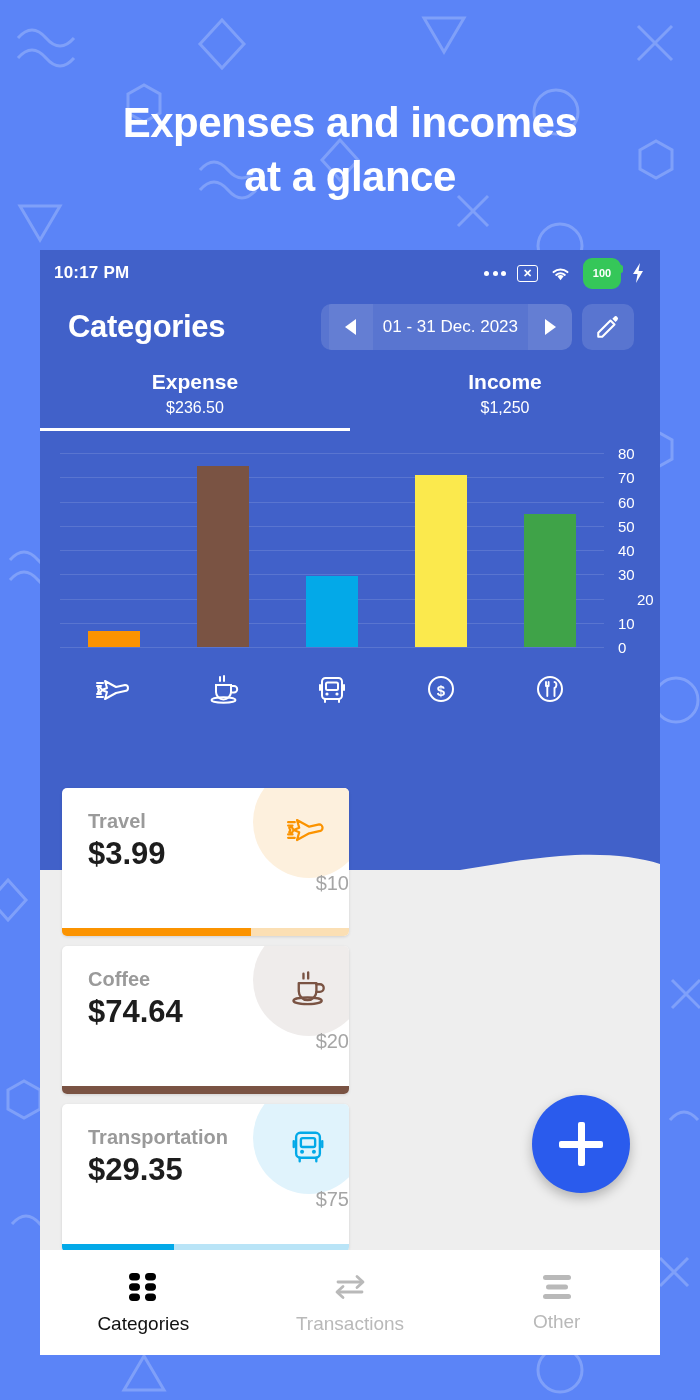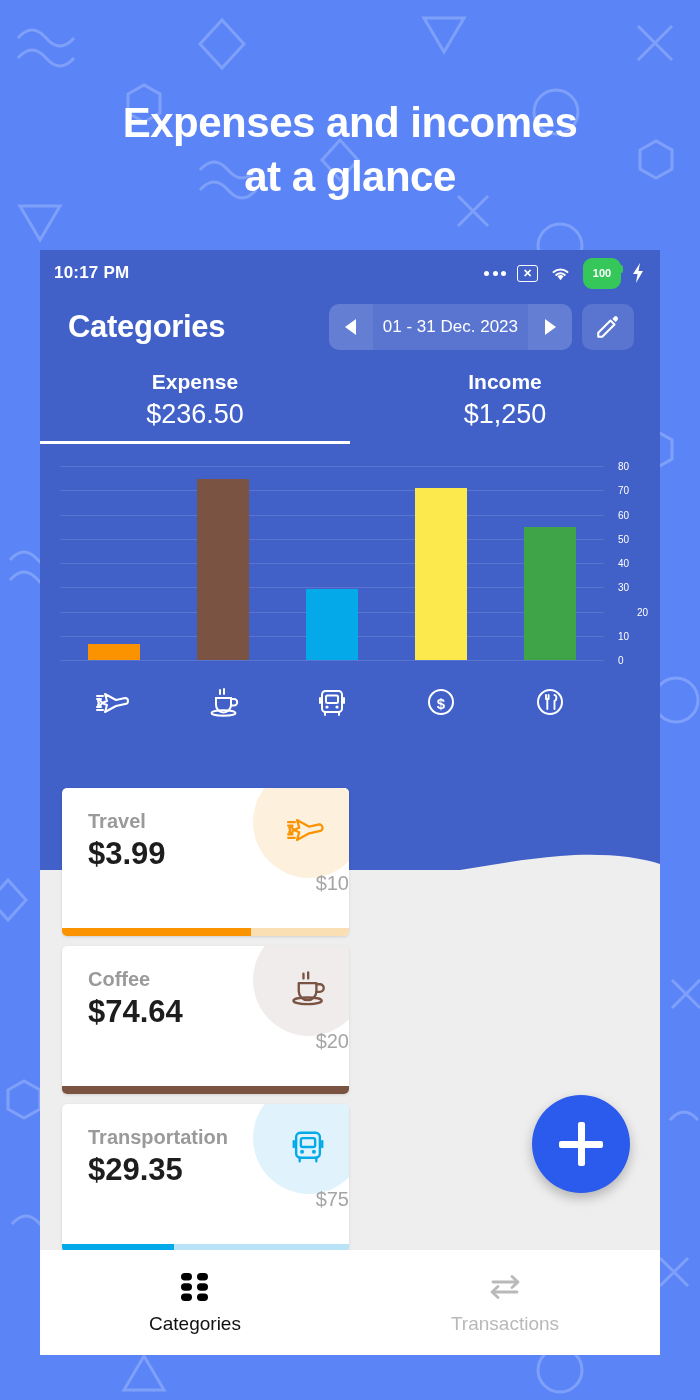--- a/index.html
+++ b/index.html
@@ -50,51 +50,51 @@
     background:#35c759; position:relative; display:flex; align-items:center; justify-content:center;
   }
   .batt span { font-size:11px; font-weight:bold; color:#fff; line-height:1; }
   .batt:after { content:""; position:absolute; right:-4px; top:5px; width:3px; height:8px; background:#35c759; border-radius:0 2px 2px 0;}
 
   
   .topbar { display:flex; align-items:center; padding:8px 26px 0 28px; }
   .title { color:#fff; font-size:31px; font-weight:bold; letter-spacing:-0.3px; }
   .datepick {
     margin-left:auto; display:flex; align-items:center;
-    background:rgba(255,255,255,0.13); border-radius:10px; height:46px; overflow:hidden;
+    background:rgba(255,255,255,0.13); border-radius:10px; height:46px; overflow:hidden;padding-left:8px;
   }
   .datepick .arrow {
     width:44px; height:46px; display:flex; align-items:center; justify-content:center;
     background:rgba(255,255,255,0.07);
   }
   .tri-l { width:0;height:0;border-top:8px solid transparent;border-bottom:8px solid transparent;border-right:11px solid #fff;}
   .tri-r { width:0;height:0;border-top:8px solid transparent;border-bottom:8px solid transparent;border-left:11px solid #fff;}
   .datepick .lbl { color:#fff; font-size:17px; padding:0 10px; white-space:nowrap; }
   .editbtn {
     margin-left:10px; width:52px; height:46px; border-radius:10px;
     background:rgba(255,255,255,0.13); display:flex; align-items:center; justify-content:center;
   }
 
   
   .summary { display:flex; margin-top:20px; }
   .sumcell { flex:1; text-align:center; padding-bottom:11px; }
   .sumcell .t { color:#fff; font-size:21px; font-weight:bold; }
-  .sumcell .v { color:#fff; font-size:27px; margin-top:5px; font-weight:400; }
+  .sumcell .v { color:#fff; font-size:16px; margin-top:5px; font-weight:400; }
   .sumcell.active { border-bottom:3px solid #ffffff; }
 
   
   .chartwrap { position:relative; height:215px; margin:22px 0 0 0; padding:0 8px 0 20px; display:flex; }
   .plot { position:relative; flex:1; height:194px; }
   .grid { position:absolute; inset:0; }
   .grid i { position:absolute; left:0; right:0; height:1px; background:rgba(255,255,255,0.13); }
   .bars { position:absolute; inset:0; display:flex; align-items:flex-end; }
   .barcol { flex:1; display:flex; justify-content:center; align-items:flex-end; height:100%; }
   .bar { width:52px; }
   .yaxis { width:42px; height:194px; position:relative; margin-left:6px; }
-  .yaxis span { position:absolute; left:8px; color:#fff; font-size:10px; transform:translateY(-50%); }
+  .yaxis span { position:absolute; left:8px; color:#fff; font-size:15px; transform:translateY(-50%); }
   .iconrow { display:flex; padding:0 8px 0 20px; margin-top:6px; }
   .iconrow .ic { flex:1; display:flex; justify-content:center; }
   .iconrow .pad { width:48px; }
 
   
   .sheet {
     position:absolute; left:0; top:620px; width:620px; height:485px;
     background:#eeeeee; z-index:4;
   }
   .sheet-curve { position:absolute; left:0; top:600px; width:620px; height:60px; z-index:4; }
@@ -417,15 +417,25 @@
         <svg width="36" height="34" viewBox="0 0 36 34">
           <g fill="none" stroke="#b9b9b9" stroke-width="2.8" stroke-linecap="round" stroke-linejoin="round">
             <path d="M6 12 h24"></path>
             <path d="M25 6.5 L31 12 L25 17.5"></path>
             <path d="M30 22 h-24"></path>
             <path d="M11 16.5 L5 22 L11 27.5"></path>
           </g>
         </svg>
         <div class="nlbl">Transactions</div>
       </div>
+      <div class="navitem">
+        <svg width="34" height="30" viewBox="0 0 34 30">
+          <g fill="#b9b9b9">
+            <rect x="3" y="3" width="28" height="5" rx="2.5"></rect>
+            <rect x="6" y="12.5" width="22" height="5" rx="2.5"></rect>
+            <rect x="3" y="22" width="28" height="5" rx="2.5"></rect>
+          </g>
+        </svg>
+        <div class="nlbl">Other</div>
+      </div>
     </div>
 
 </div>
 
 </body></html>

